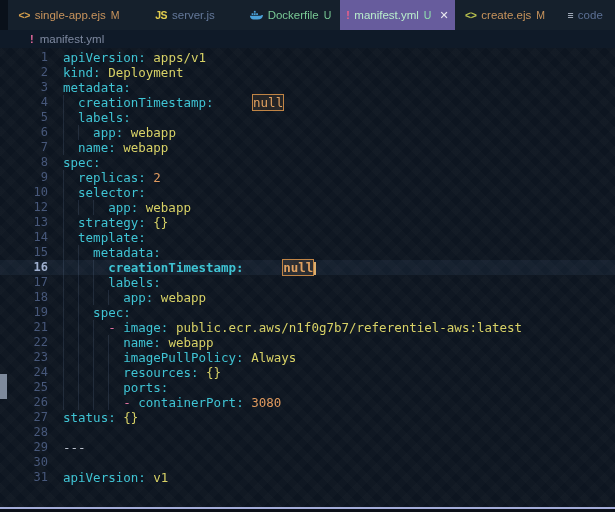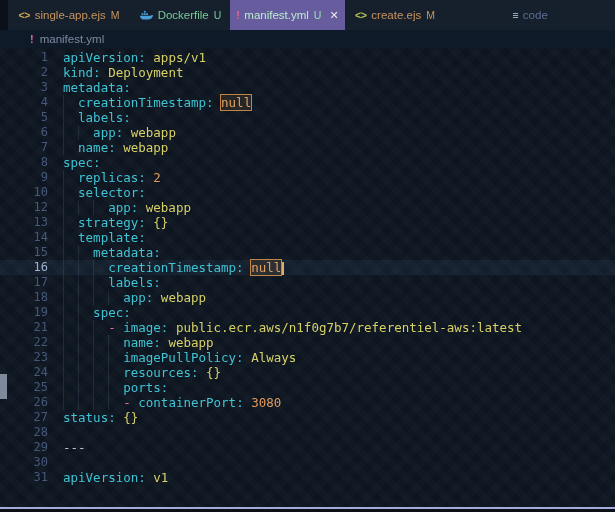--- a/index.html
+++ b/index.html
@@ -42,39 +42,40 @@
   }
   .breadcrumb .bicon { color:#e0679a; font-weight:bold; font-size:11px; }
 
   
   .editor {
     position:absolute; top:48px; left:0; right:0; bottom:0;
     font-family:"DejaVu Sans Mono","Liberation Mono",monospace;
     font-size:12.5px; overflow:hidden;
   }
   .line { display:flex; height:15px; line-height:15px; }
-  .line.current { background: var(--current_line_bg, rgba(120,150,200,0.08)); }
+  .line.current { background: var(--current_line_bg, rgba(120,150,200,0.08)); font-weight: bold; }
   .gutter {
     width:48px; flex:none; text-align:right;
     color: var(--line_number, #47587b); cursor:pointer;
     font-size:12px;
   }
   .line.current .gutter { color: var(--line_number_active, #9fb0d0); }
   .codebody { position:relative; flex:1; white-space:pre; padding-left:15px; }
   .guide { position:absolute; top:0; bottom:0; width:1px; background: var(--indent_guide, rgba(137,160,199,0.15)); }
   .tk-k  { color: var(--key, #3fc4d4); }
   .tk-p  { color: var(--key, #3fc4d4); }
   .tk-v  { color: var(--value, #d8d266); }
   .tk-n  { color: var(--number, #e09a5e); }
   .tk-d  { color: var(--dash, #e0709f); }
   .tk-s  { color: var(--doc_separator, #b9c0cc); }
   .tk-x  {
     color: var(--null_value, #e0a160);
     outline:1px solid var(--null_box_border, #c08445);
     background: rgba(200,140,70,0.12);
+    margin-left: 32px;
   }
   .cursor {
     display:inline-block; width:2px; height:13px;
     background: var(--cursor, #dcae6e);
     vertical-align:middle; margin-left:1px;
   }
 
   
   .left-thumb {
     position:absolute; left:0; top:374px; width:7px; height:25px;
@@ -91,20 +92,24 @@
 </style>
 </head>
 <body>
 
 <div class="tabbar">
   <div class="edge-strip"></div>
 <div class="tab" style="width: 122px;">
       <span class="ticon" style="color: rgb(215, 160, 77);">&lt;&gt;</span>
       <span style="color: rgb(201, 148, 92);">single-app.ejs</span>
       <span class="badge" style="color: rgb(201, 148, 92);">M</span>
+    </div>
+    <div class="tab" style="width: 110px;">
+      <span class="ticon" style="color: rgb(226, 205, 78);">JS</span>
+      <span style="color: rgb(100, 120, 154);">server.js</span>
     </div>
     <div class="tab" style="width: 100px; justify-content: center;">
       <span class="ticon">
         <svg width="14" height="12" viewBox="0 0 16 13">
           <g fill="#4aa0d8">
             <rect x="3" y="4.5" width="2" height="2"></rect>
             <rect x="5.6" y="4.5" width="2" height="2"></rect>
             <rect x="8.2" y="4.5" width="2" height="2"></rect>
             <rect x="5.6" y="1.8" width="2" height="2"></rect>
             <path d="M1 7.3h12.2c.9-.9 1.9-1.1 2.8-.6-.3 3-2.6 5-6.3 5H5.3C2.8 11.7 1.3 10 1 7.3z"></path>

